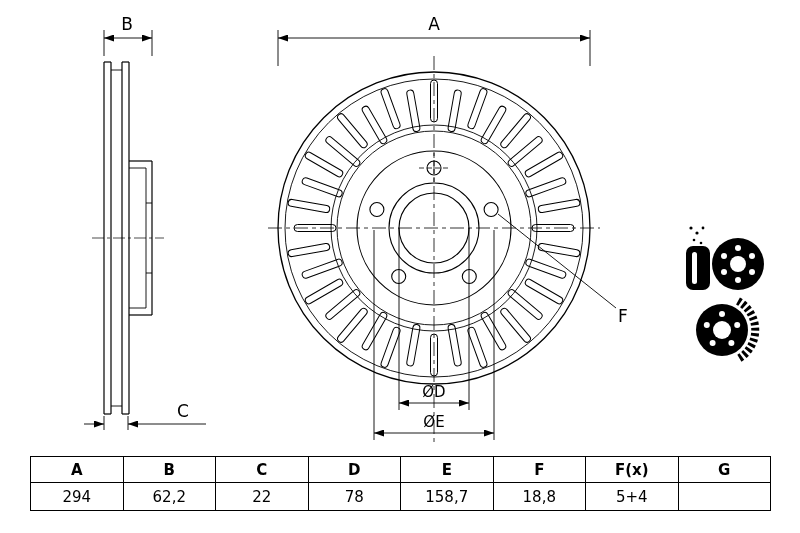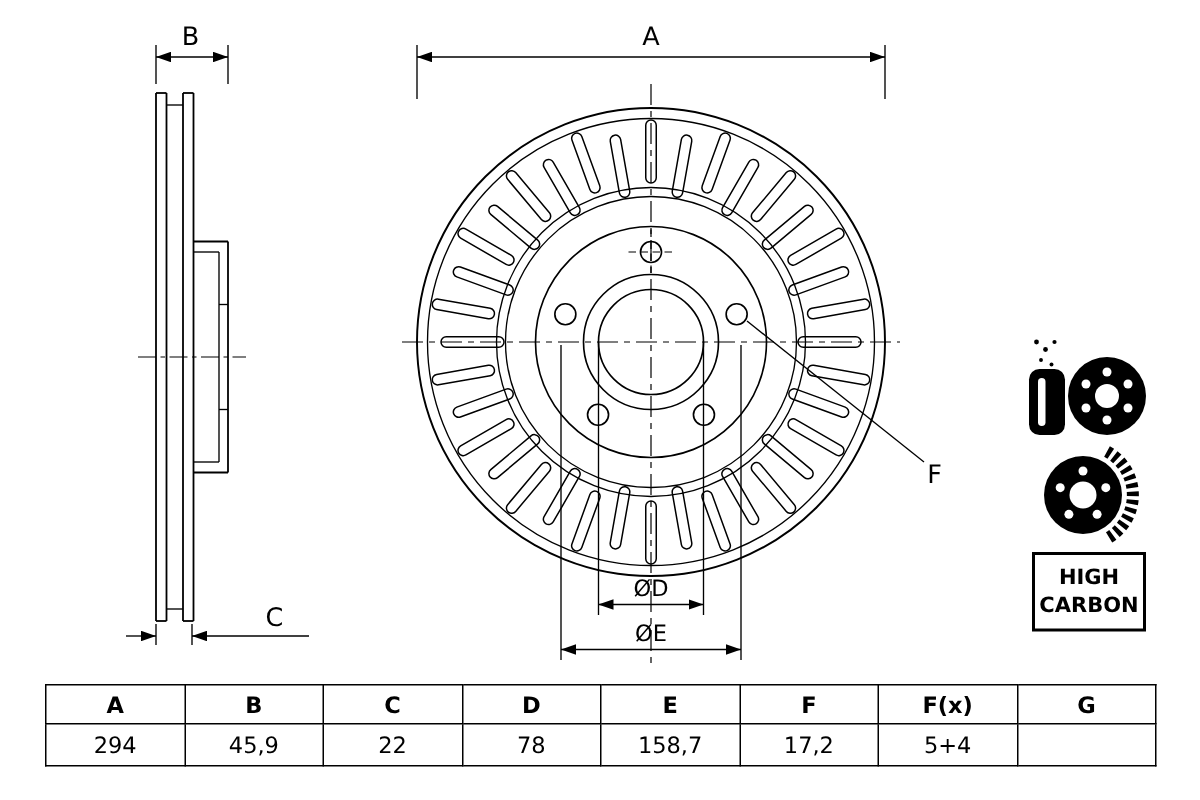--- a/index.html
+++ b/index.html
@@ -181,44 +181,40 @@
       <circle cx="722" cy="330" r="9" fill="#fff"></circle>
       <circle cx="722" cy="314" r="3" fill="#fff"></circle>
       <circle cx="737.2" cy="325.1" r="3" fill="#fff"></circle>
       <circle cx="731.4" cy="342.9" r="3" fill="#fff"></circle>
       <circle cx="712.6" cy="342.9" r="3" fill="#fff"></circle>
       <circle cx="706.8" cy="325.1" r="3" fill="#fff"></circle>
       <path d="M 738 301 A 33 33 0 0 1 738 359" stroke="#000" stroke-width="8" stroke-dasharray="3 2.5" fill="none"></path>
     </g>
   </svg>
 
-  <div id="hc-badge">
-    <span>HIGH</span>
-    <span>CARBON</span>
-  </div>
 
   <table id="spec-table">
     <thead>
       <tr>
         <th>A</th>
         <th>B</th>
         <th>C</th>
         <th>D</th>
         <th>E</th>
         <th>F</th>
         <th>F(x)</th>
         <th>G</th>
       </tr>
     </thead>
     <tbody>
       <tr>
         <td>294</td>
-        <td>45,9</td>
+        <td>62,2</td>
         <td>22</td>
         <td>78</td>
         <td>158,7</td>
-        <td>17,2</td>
+        <td>18,8</td>
         <td>5+4</td>
         <td></td>
       </tr>
     </tbody>
   </table>
 </div>
 
 </body></html>

